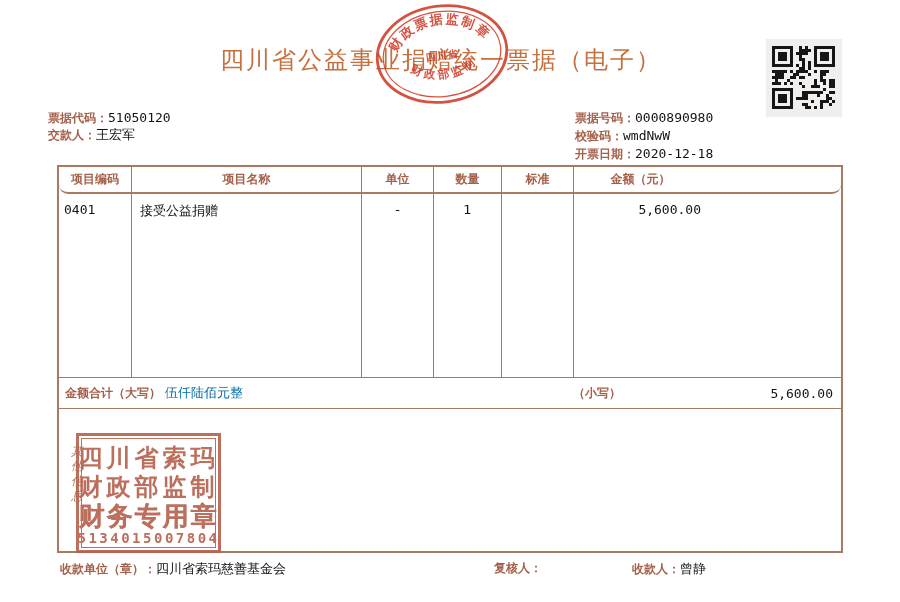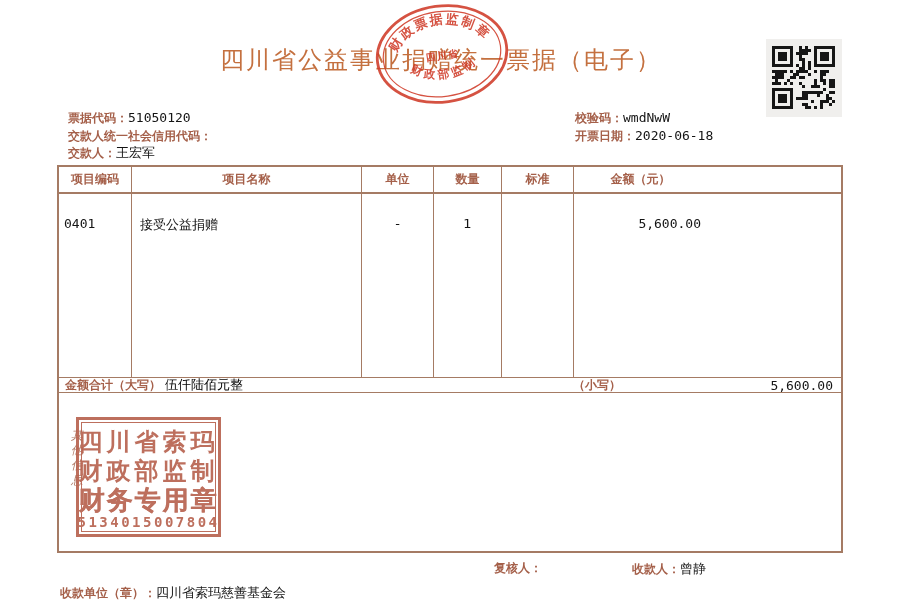--- a/index.html
+++ b/index.html
@@ -22,56 +22,56 @@
   .oval-stamp text { fill:#d03b28; font-family:"DejaVu Serif","Liberation Serif",serif; font-weight:bold; }
   .oval-stamp .arc-top { font-size:13px; letter-spacing:2px; }
   .oval-stamp .arc-bot { font-size:11.5px; letter-spacing:3px; }
   .oval-stamp .mid { font-size:10px; letter-spacing:1px; }
   
   .qr-patch { position:absolute; left:766px; top:39px; width:76px; height:78px; background:#f0efed; }
   .qr { position:absolute; left:772px; top:46px; width:63px; height:63px; }
   .qr rect { fill:#161616; }
   
   .hinfo { position:absolute; font-size:12px; line-height:17px; white-space:nowrap; }
-  .hinfo-left { left:68px; top:109px; }
+  .hinfo-left { left:48px; top:109px; }
   .hinfo-right { left:575px; top:109px; }
   .lbl {
     color:#a5604a; font-weight:bold;
     font-family:"DejaVu Serif","Liberation Serif",serif;
   }
   .val { color:#141414; font-size:13px; font-family:"DejaVu Sans Mono","Liberation Mono",monospace; }
   .val-cn { color:#141414; font-size:13px; font-family:Liberation Mono, monospace; }
   
   .main-box {
     position:absolute; left:57px; top:165px; width:786px; height:388px;
     border:2px solid #a57b64;
   }
   .grid-row { display:grid; grid-template-columns:73px 230px 72px 68px 72px 133px 1fr; }
-  .thead { height:27px; border-bottom:2px solid #a57b64; }
+  .thead { height:27px; border-bottom:2px solid #a57b64;border-radius:9px; }
   .thead .cell {
     display:flex; align-items:center; justify-content:center;
     color:#a5604a; font-weight:bold; font-size:12px;
     font-family:"DejaVu Serif","Liberation Serif",serif;
   }
   .tbody { height:183px; }
   .cell { border-right:1px solid #a57b64; overflow:hidden; }
   .cell:last-child { border-right:none; }
-  .tbody .cell { padding-top:22px; font-size:13px; color:#141414; }
+  .tbody .cell { padding-top:8px; font-size:13px; color:#141414; }
   .c-code { padding-left:5px; font-family:"DejaVu Sans Mono","Liberation Mono",monospace; }
   .c-name { padding-left:8px; }
   .c-center { text-align:center; }
   .c-amount { text-align:right; padding-right:6px; font-family:"DejaVu Sans Mono","Liberation Mono",monospace; }
   .c-note { padding-left:4px; }
   
   .total-row {
-    position:relative; height:16px; border-top:1px solid #a57b64; border-bottom:1px solid #a57b64;
+    position:relative; height:32px; border-top:1px solid #a57b64; border-bottom:1px solid #a57b64;
     display:flex; align-items:center; font-size:12px;
   }
   .total-row .lbl { margin-left:6px; }
-  .daxie-val { margin-left:4px; font-size:13px; color:#000000; }
+  .daxie-val { margin-left:4px; font-size:13px; color:#0369a1; }
   .xiaoxie-lbl { position:absolute; left:508px; }
   .xiaoxie-val {
     position:absolute; right:8px; color:#141414; font-size:13px;
     font-family:"DejaVu Sans Mono","Liberation Mono",monospace;
   }
   
   .stamp-zone { position:relative; height:144px; }
   .vertical-info {
     position:absolute; left:9px; top:26px; color:#b07a66; font-size:12px;
     writing-mode:vertical-rl; letter-spacing:15px; font-style:italic;
@@ -84,21 +84,21 @@
   .rect-stamp-inner {
     width:100%; height:100%; border:1px solid #b86350;
     display:flex; flex-direction:column; justify-content:center; align-items:center;
     color:#b86350; font-family:"DejaVu Serif","Liberation Serif",serif; font-weight:bold;
   }
   .stamp-line { font-size:24px; line-height:29px; letter-spacing:4px; white-space:nowrap; }
   .stamp-line-heavy { font-size:26px; line-height:31px; letter-spacing:2px; text-shadow:.6px 0 0 #b86350; white-space:nowrap; }
   .stamp-number { font-size:14px; line-height:12px; letter-spacing:2.5px; font-family:"DejaVu Sans Mono","Liberation Mono",monospace; }
   
   .footer { position:absolute; left:0; top:560px; width:900px; height:20px; font-size:12px; white-space:nowrap; }
-  .f-unit { position:absolute; left:60px;margin-top:24px; }
+  .f-unit { position:absolute; left:60px; }
   .f-reviewer { position:absolute; left:494px; }
   .f-cashier { position:absolute; left:632px;text-align:right; }
 </style>
 </head>
 <body>
 
 <div class="sheet">
 
   <div class="title">四川省公益事业捐赠统一票据（电子）</div>
 
@@ -324,27 +324,27 @@
       <rect x="48" y="57" width="3" height="3"></rect>
       <rect x="57" y="57" width="3" height="3"></rect>
       <rect x="33" y="60" width="3" height="3"></rect>
       <rect x="36" y="60" width="3" height="3"></rect>
       <rect x="42" y="60" width="3" height="3"></rect>
       <rect x="48" y="60" width="3" height="3"></rect>
     </svg>
 
   <div class="hinfo hinfo-left">
     <div><span class="lbl">票据代码：</span><span class="val">51050120</span></div>
-    <div><span class="lbl">交款人统一社会信用代码：</span><span class="val"></span></div>
     <div><span class="lbl">交款人：</span><span class="val-cn">王宏军</span></div>
   </div>
 
   <div class="hinfo hinfo-right">
+    <div><span class="lbl">票据号码：</span><span class="val">0000890980</span></div>
     <div><span class="lbl">校验码：</span><span class="val">wmdNwW</span></div>
-    <div><span class="lbl">开票日期：</span><span class="val">2020-06-18</span></div>
+    <div><span class="lbl">开票日期：</span><span class="val">2020-12-18</span></div>
   </div>
 
   <div class="main-box">
 
     <div class="grid-row thead">
       <div class="cell">项目编码</div>
       <div class="cell">项目名称</div>
       <div class="cell">单位</div>
       <div class="cell">数量</div>
       <div class="cell">标准</div>

